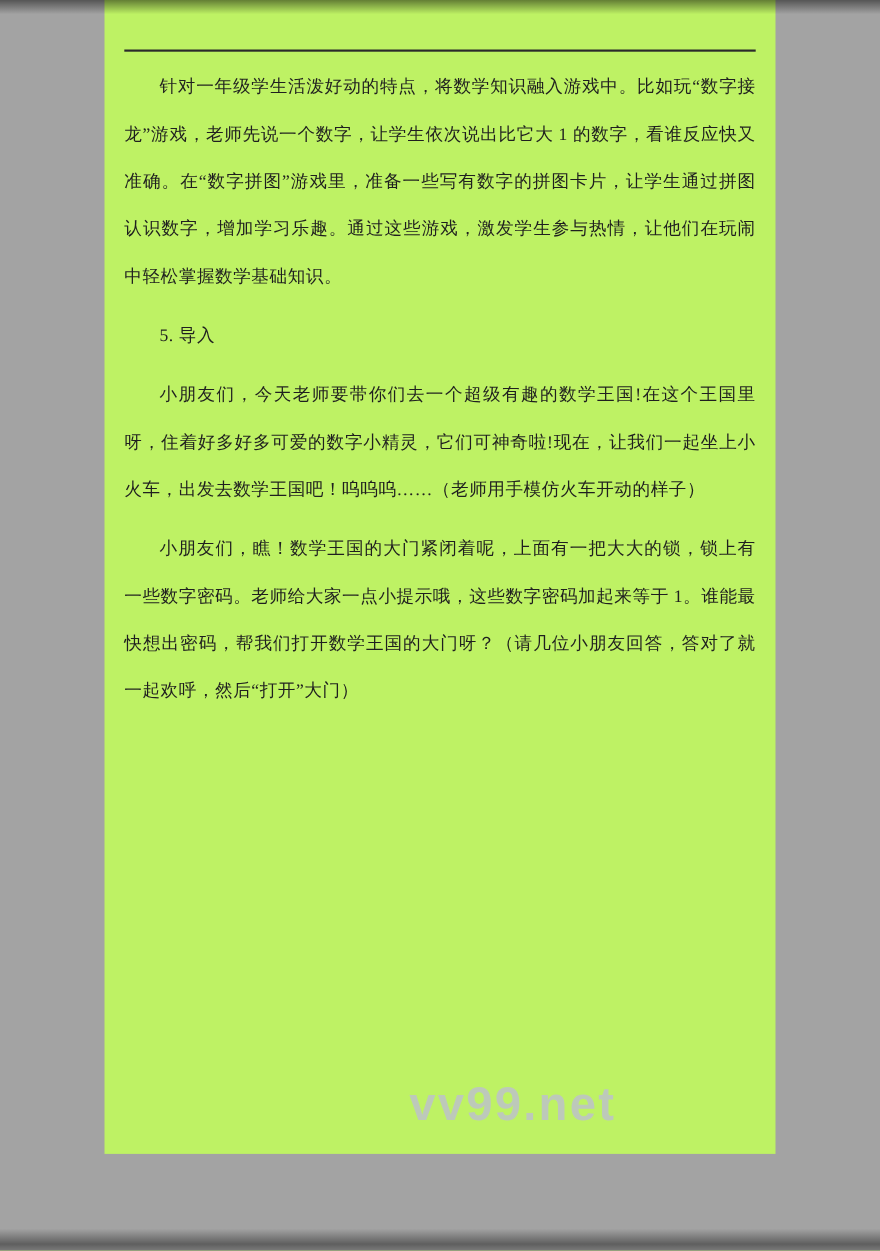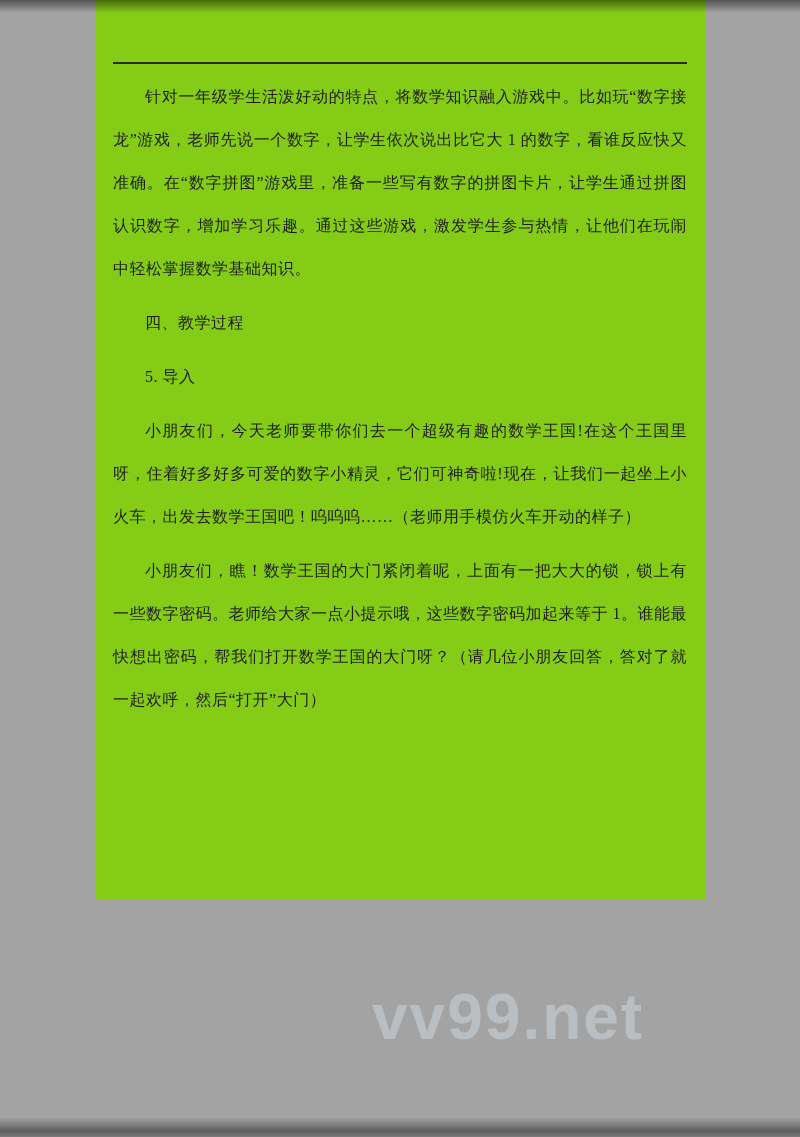--- a/index.html
+++ b/index.html
@@ -28,24 +28,24 @@
     height: 20px;
     background: linear-gradient(to bottom, rgba(0,0,0,0), rgba(0,0,0,0.42) 70%, rgba(0,0,0,0.25));
     z-index: 6;
     pointer-events: none;
   }
   .page {
     position: absolute;
     left: 95px;
     top: 0;
     width: 610px;
-    height: 900px;
-    background: #84cc16;
+    height: 1049px;
+    background: #bef264;
     box-sizing: border-box;
-    padding: 17px 18px;
+    padding: 0 18px;
     z-index: 1;
   }
   .rule {
     border: none;
     border-top: 2px solid #2b2b2b;
     margin: 45px 0 0 0;
     height: 0;
   }
   .doc-body {
     margin-top: 0;
@@ -57,38 +57,37 @@
     text-align: justify;
     text-indent: 2em;
     margin: 11px 0 0 0;
     letter-spacing: 0.5px;
   }
   .watermark {
     position: absolute;
     left: 372px;
     top: 980px;
     font-family: "Liberation Sans", "DejaVu Sans", sans-serif;
-    font-size: 64px;
+    font-size: 43px;
     font-weight: bold;
     letter-spacing: 2px;
     z-index: 4;
     pointer-events: none;
     opacity: 0.85;
   }
 </style>
 </head>
 <body>
 
 <div class="top-shadow"></div>
 
 <div class="page">
   <hr class="rule">
   <div class="doc-body" id="paragraphs">
       <p class="para body">针对一年级学生活泼好动的特点，将数学知识融入游戏中。比如玩“数字接龙”游戏，老师先说一个数字，让学生依次说出比它大 1 的数字，看谁反应快又准确。在“数字拼图”游戏里，准备一些写有数字的拼图卡片，让学生通过拼图认识数字，增加学习乐趣。通过这些游戏，激发学生参与热情，让他们在玩闹中轻松掌握数学基础知识。</p>
-      <p class="para heading">四、教学过程</p>
       <p class="para heading">5. 导入</p>
       <p class="para body">小朋友们，今天老师要带你们去一个超级有趣的数学王国!在这个王国里呀，住着好多好多可爱的数字小精灵，它们可神奇啦!现在，让我们一起坐上小火车，出发去数学王国吧！呜呜呜……（老师用手模仿火车开动的样子）</p>
       <p class="para body">小朋友们，瞧！数学王国的大门紧闭着呢，上面有一把大大的锁，锁上有一些数字密码。老师给大家一点小提示哦，这些数字密码加起来等于 1。谁能最快想出密码，帮我们打开数学王国的大门呀？（请几位小朋友回答，答对了就一起欢呼，然后“打开”大门）</p>
     </div>
 </div>
 
 <div class="watermark" style="color: rgb(189, 195, 201);">vv99.net</div>
 
 <div class="bottom-shadow"></div>
 

